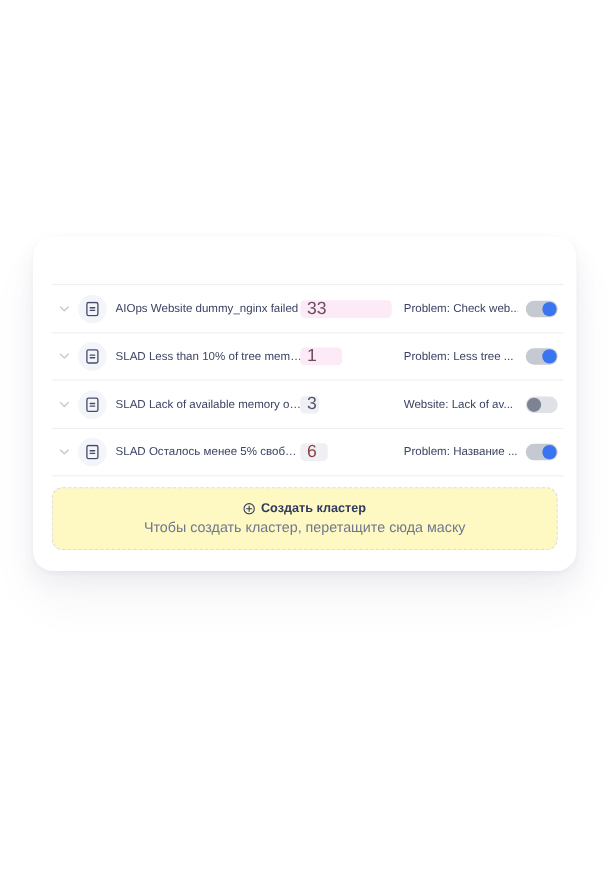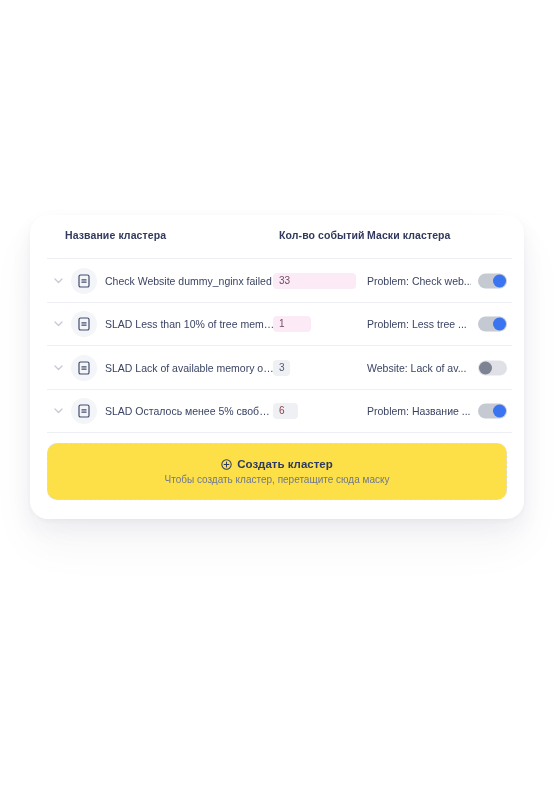--- a/index.html
+++ b/index.html
@@ -152,21 +152,21 @@
     box-sizing: border-box;
   }
   .count-bar.pink   { background: #fceaf7; }
   .count-bar.grey   { background: #eff0f3; }
   .count-value {
     position: absolute;
     left: 6px;
     top: 0;
     height: 16px;
     line-height: 16px;
-    font-size: 10px;
+    font-size: 16px;
     font-weight: 400;
   }
   .count-value.pinkt { color: #6e4d63; }
   .count-value.greyt { color: #4f5775; }
   .count-value.redt  { color: #8a4148; }
 
   .mask-text {
     position: absolute;
     left: 337px;
     top: 50%;
@@ -203,73 +203,68 @@
 
   
   .dropzone {
     position: absolute;
     left: 17px;
     top: 228px;
     width: 460px;
     height: 57px;
     border: 1px dashed #d9dce5;
     border-radius: 10px;
-    background: #fde047;
+    background: #fef9c3;
     box-sizing: border-box;
     display: flex;
     flex-direction: column;
     align-items: center;
     justify-content: center;
     cursor: pointer;
   }
   .dz-title {
     display: flex;
     align-items: center;
     gap: 5px;
     font-size: 11.5px;
     font-weight: 700;
     color: #2f3a5e;
     margin-bottom: 4px;
   }
   .dz-title svg { display: block; }
   .dz-sub {
-    font-size: 10px;
+    font-size: 13px;
     color: #6f7790;
   }
 </style>
 </head>
 <body>
 
 <div class="stage">
 
   <div class="card">
 
-    <div class="table-head">
-      <div class="th th-name">Название кластера</div>
-      <div class="th th-count">Кол-во событий</div>
-      <div class="th th-mask">Маски кластера</div>
-    </div>
     <div class="head-divider"></div>
 
     <div class="rows">
 
       <div class="row">
         <div class="chevron">
           <svg width="9" height="6" viewBox="0 0 9 6">
               <path d="M1 1l3.5 3.5L8 1" fill="none" stroke="#c5c9d6" stroke-width="1.3" stroke-linecap="round" stroke-linejoin="round"></path>
             </svg>
         </div>
         <div class="doc-icon">
           <svg width="12" height="14" viewBox="0 0 12 14">
             <rect x="1" y="1" width="10" height="12" rx="1.6" fill="none" stroke="#434c6e" stroke-width="1.2"></rect>
             <rect x="3.4" y="5.2" width="5.2" height="1.2" rx="0.5" fill="#434c6e"></rect>
             <rect x="3.4" y="7.6" width="5.2" height="1.2" rx="0.5" fill="#434c6e"></rect>
           </svg>
         </div>
-        <div class="cluster-name">Check Website dummy_nginx failed</div>
+        <div class="cluster-name">AIOps Website dummy_nginx failed</div>
         <div class="count-cell">
           <div class="count-bar pink" style="width:83px"></div>
           <div class="count-value pinkt">33</div>
         </div>
         <div class="mask-text">Problem: Check web...</div>
         <div class="toggle on">
             <div class="knob"></div>
           </div>
         <div class="row-sep"></div>
       </div>

